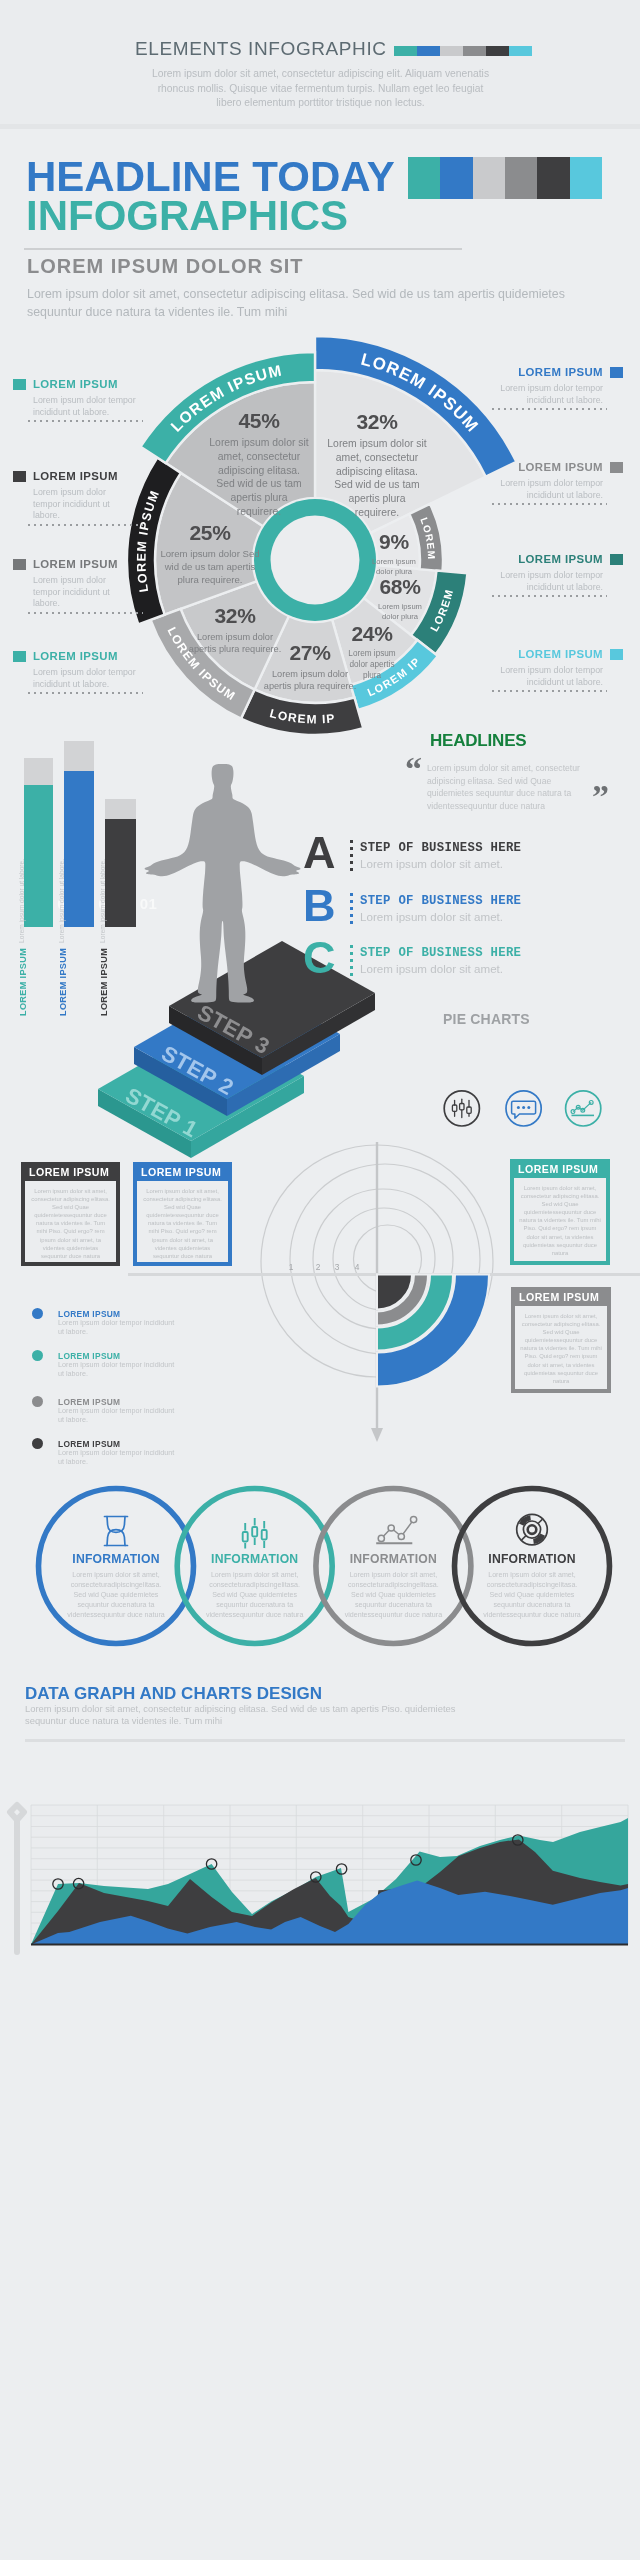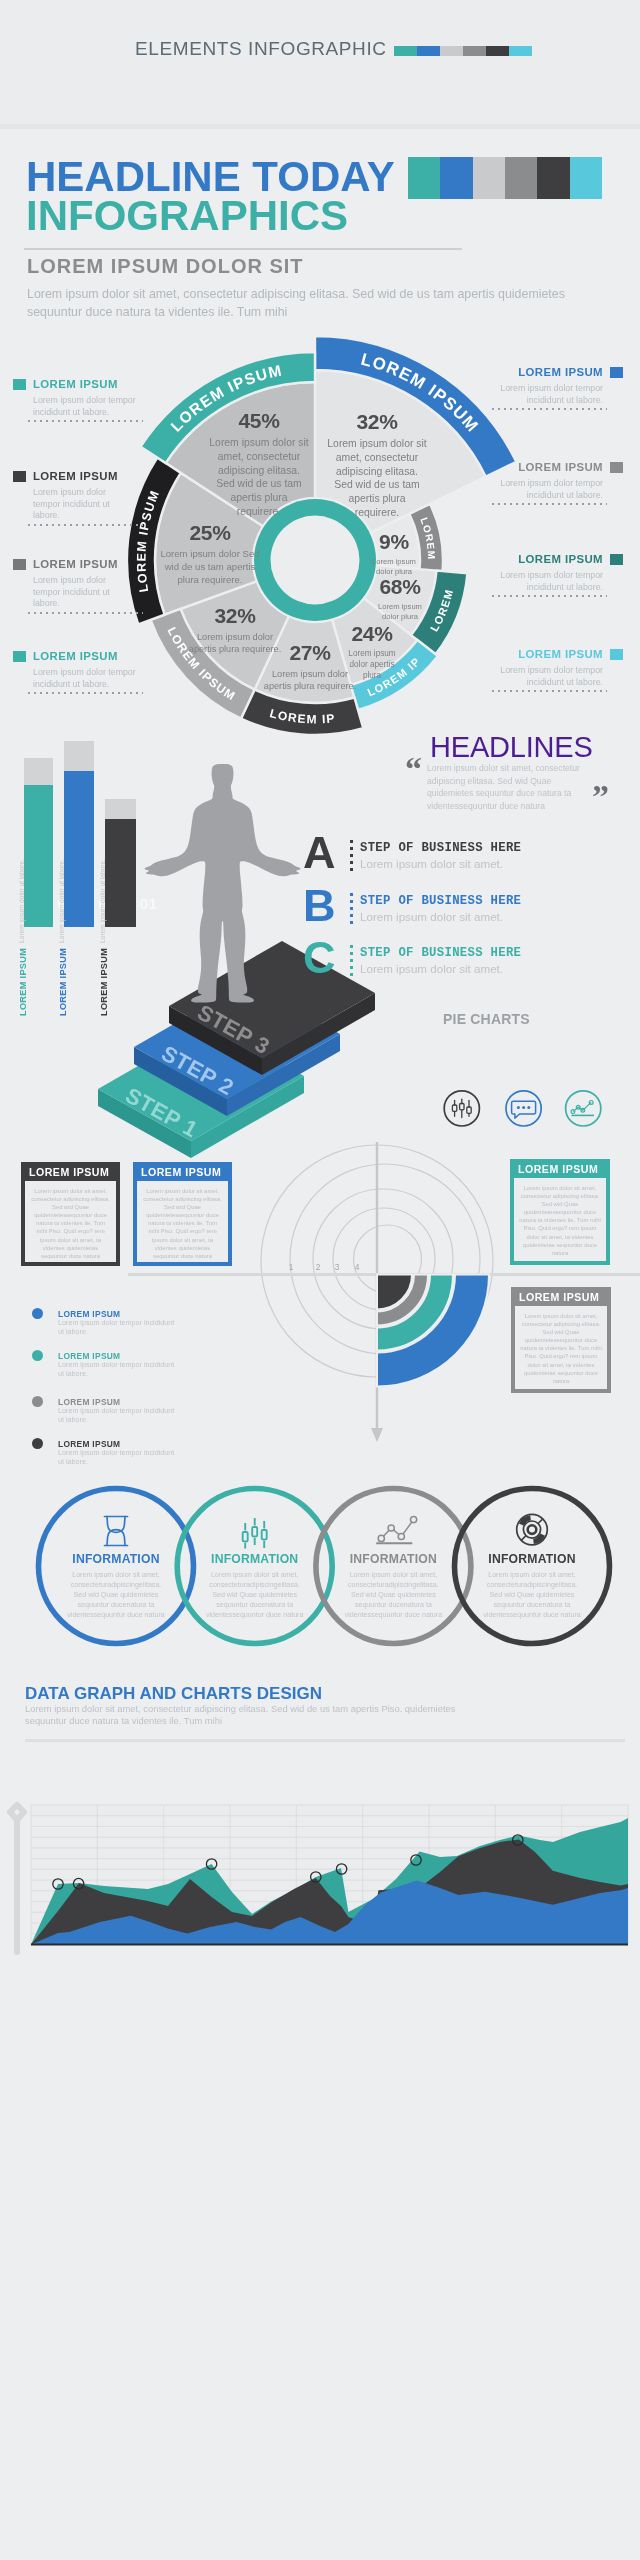--- a/index.html
+++ b/index.html
@@ -44,21 +44,21 @@
   .dots{position:absolute;height:2px;
      background-image:repeating-linear-gradient(to right,#9a9da0 0 2px,transparent 2px 6px);}
 
 
   
   .bar{position:absolute;}
   .barnum{position:absolute;width:100%;text-align:center;font-size:15px;font-weight:bold;letter-spacing:.5px;margin-left:28px;}
   .vlab{position:absolute;transform-origin:left bottom;transform:rotate(-90deg);white-space:nowrap;}
   .vlab .vt{font-size:9.2px;font-weight:bold;letter-spacing:.3px;}
   .vlab .vb{font-size:6.6px;line-height:8px;color:#c3c6c9;width:58px;}
-  #headlines{left:430px;top:731px;font-size:29px;font-weight:normal;color:#4c1d95;letter-spacing:-.2px;}
+  #headlines{left:430px;top:731px;font-size:17px;font-weight:bold;color:#15803d;letter-spacing:-.2px;}
   #hl-quote{left:427px;top:762px;width:172px;font-size:8.6px;line-height:12.6px;color:#c1c4c7;}
   .qmark{position:absolute;font-family:"Liberation Serif",serif;font-size:34px;color:#6d7073;line-height:1;font-weight:bold;}
   .abc{position:absolute;}
   .abc .big{position:absolute;left:0;top:0;font-size:45px;font-weight:bold;line-height:33px;letter-spacing:-1px;}
   .abc .dots{position:absolute;left:47px;top:4px;width:3px;height:31px;background:none;
      background-image:repeating-linear-gradient(to bottom,currentColor 0 3px,transparent 3px 7px);}
   .abc .st{position:absolute;left:57px;top:5px;font-size:12.3px;font-weight:bold;letter-spacing:.3px;white-space:nowrap;font-family:Liberation Mono, monospace;}
   .abc .sb{position:absolute;left:57px;top:21px;font-size:11.6px;color:#c1c4c7;white-space:nowrap;}
 
 
@@ -98,20 +98,21 @@
   <div class="abs" id="topstrip-rule"></div>
   <div class="abs" id="elements-title">ELEMENTS INFOGRAPHIC</div>
   <div class="abs" id="elements-swatches">
       <i style="background: rgb(60, 176, 167);"></i>
       <i style="background: rgb(51, 121, 198);"></i>
       <i style="background: rgb(201, 202, 204);"></i>
       <i style="background: rgb(139, 140, 142);"></i>
       <i style="background: rgb(62, 62, 64);"></i>
       <i style="background: rgb(88, 200, 221);"></i>
     </div>
+  <div class="abs" id="elements-sub">Lorem ipsum dolor sit amet, consectetur adipiscing elit. Aliquam venenatis rhoncus mollis. Quisque vitae fermentum turpis. Nullam eget leo feugiat libero elementum porttitor tristique non lectus.</div>
 
   <div class="abs" id="headline2">INFOGRAPHICS</div>
   <div class="abs" id="headline1">HEADLINE TODAY</div>
   <div class="abs" id="head-swatches">
       <i style="background: rgb(60, 176, 167);"></i>
       <i style="background: rgb(51, 121, 198);"></i>
       <i style="background: rgb(201, 202, 204);"></i>
       <i style="background: rgb(139, 140, 142);"></i>
       <i style="background: rgb(62, 62, 64);"></i>
       <i style="background: rgb(88, 200, 221);"></i>

